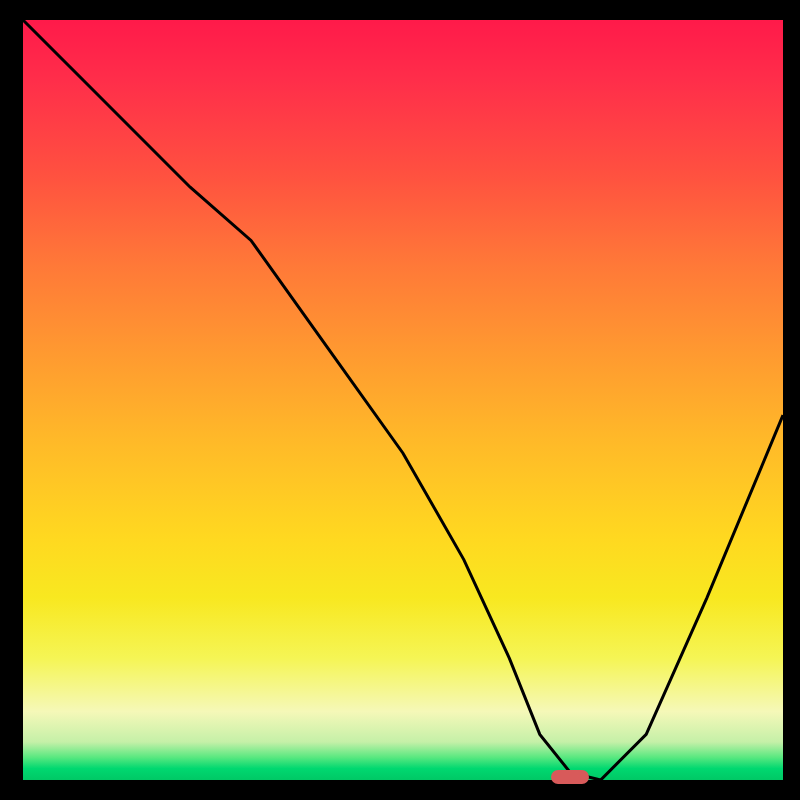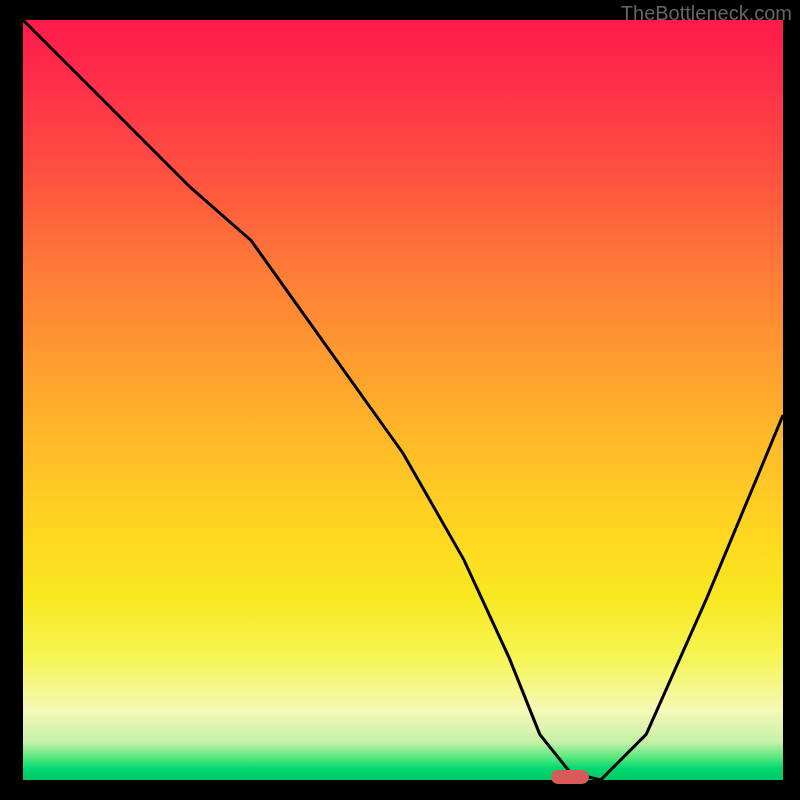--- a/index.html
+++ b/index.html
@@ -62,20 +62,19 @@
     width: 38px;
     height: 14px;
     border-radius: 7px;
     background: #d85a5a;
   }
 </style>
 </head>
 <body>
 
 <div class="chart-container">
-  <div class="watermark">TheBottleneck.com</div>
   <div class="plot-area">
     <svg class="curve" viewBox="0 0 760 760" preserveAspectRatio="none">
       <path id="curve-path" fill="none" stroke="#000" stroke-width="3" d="M 0.0 0.0 L 60.8 60.8 L 167.2 167.2 L 228.0 220.4 L 304.0 326.8 L 380.0 433.2 L 440.8 539.6 L 486.4 638.4 L 516.8 714.4 L 547.2 752.4 L 577.6 760.0 L 623.2 714.4 L 684.0 577.6 L 760.0 395.2"></path>
     </svg>
     <div class="marker" id="optimal-marker" style="left: 528.2px; top: 750px; background: rgb(216, 90, 90);"></div>
   </div>
 </div>
 
 </body></html>

